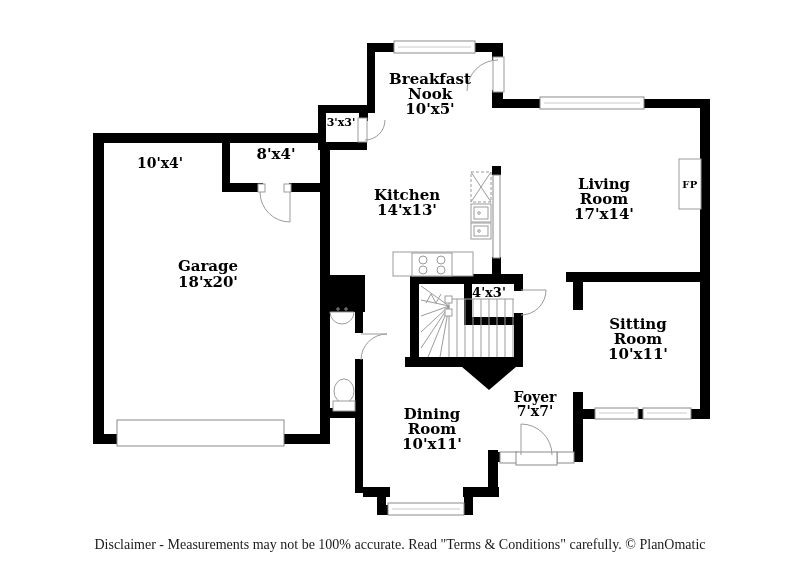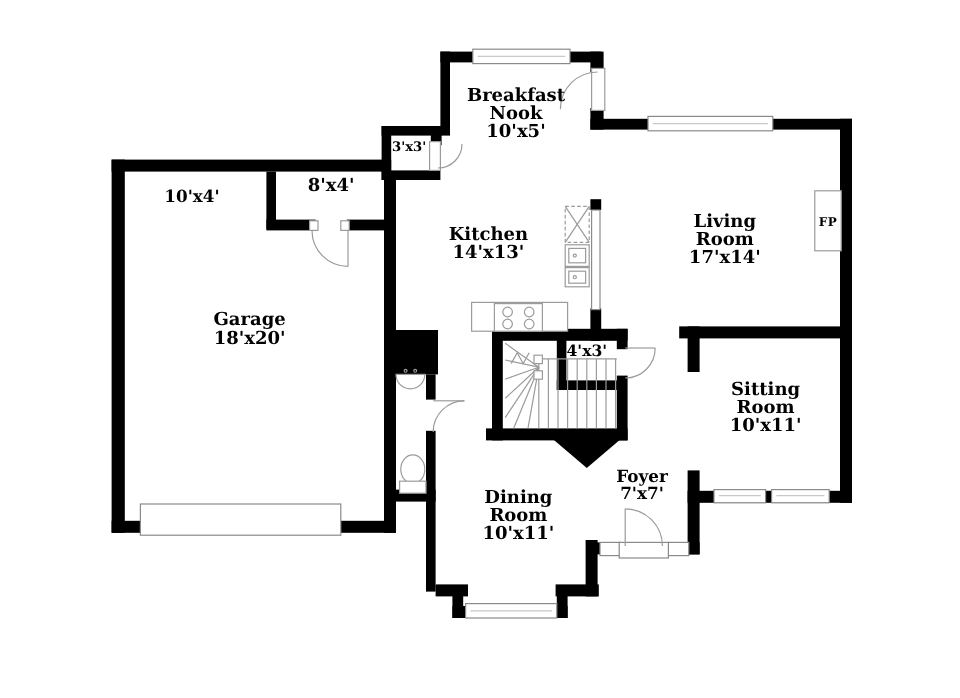--- a/index.html
+++ b/index.html
@@ -183,13 +183,14 @@
     <text class="lbl fs14" x="535" y="402"><tspan x="535" dy="0">Foyer</tspan><tspan x="535" dy="14">7'x7'</tspan></text>
 
     <text class="lbl fs14" x="160" y="168">10'x4'</text>
     <text class="lbl fs15" x="276" y="159">8'x4'</text>
     <text class="lbl fs11" x="341" y="126">3'x3'</text>
     <text class="lbl fs13" x="489" y="297">4'x3'</text>
     <text class="lbl fs10" x="690" y="188">FP</text>
   </g>
 </svg>
 
+<div class="footer">Disclaimer - Measurements may not be 100% accurate. Read "Terms &amp; Conditions" carefully. © PlanOmatic</div>
 </div>
 
 </body></html>

